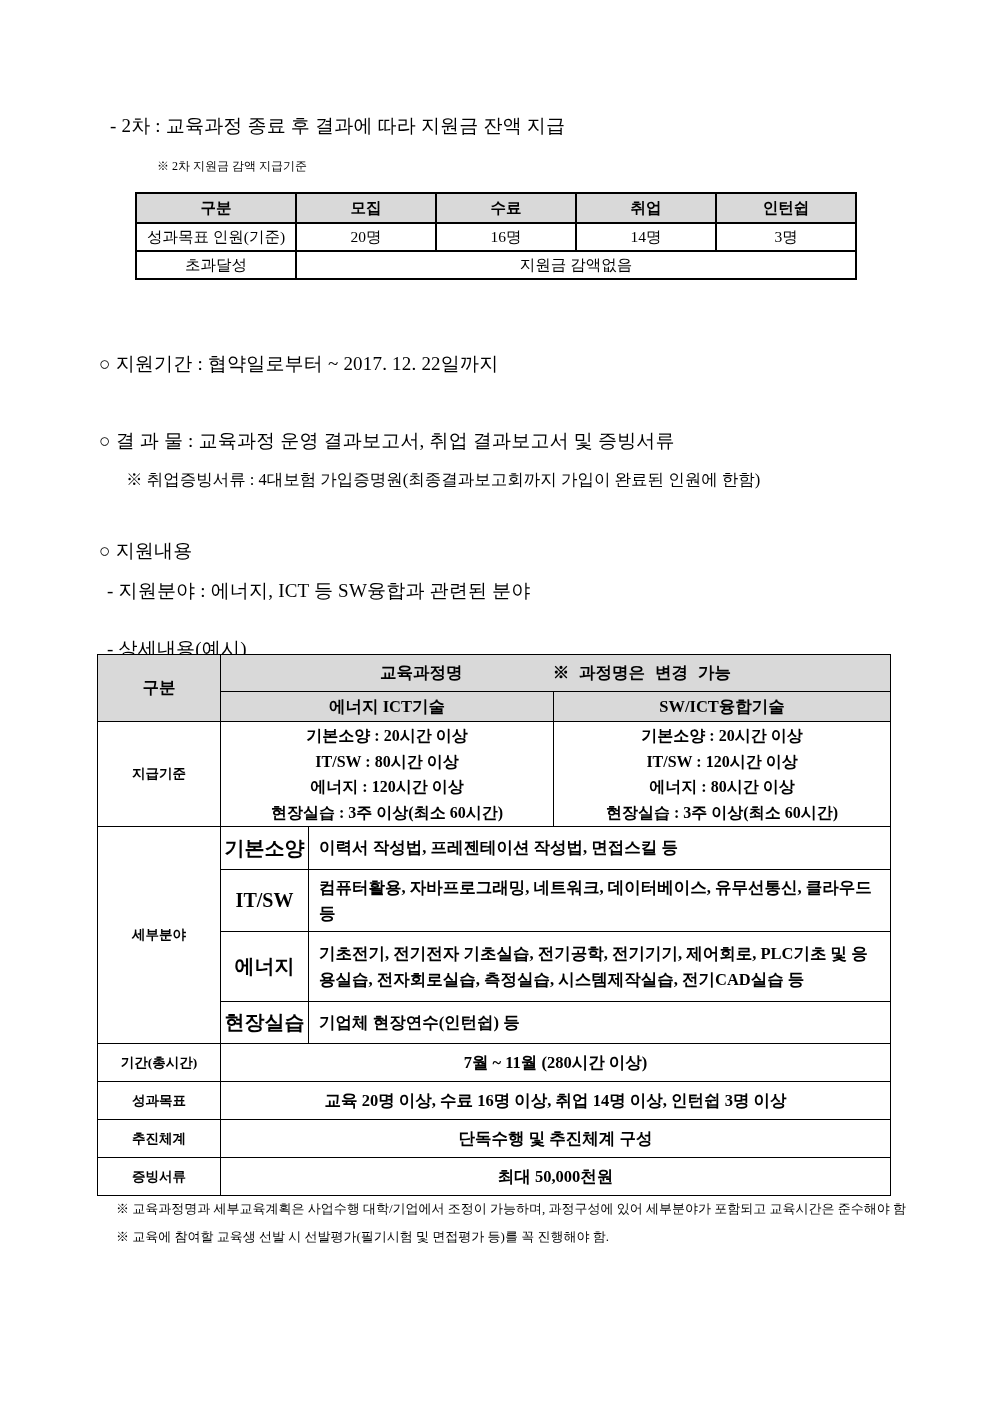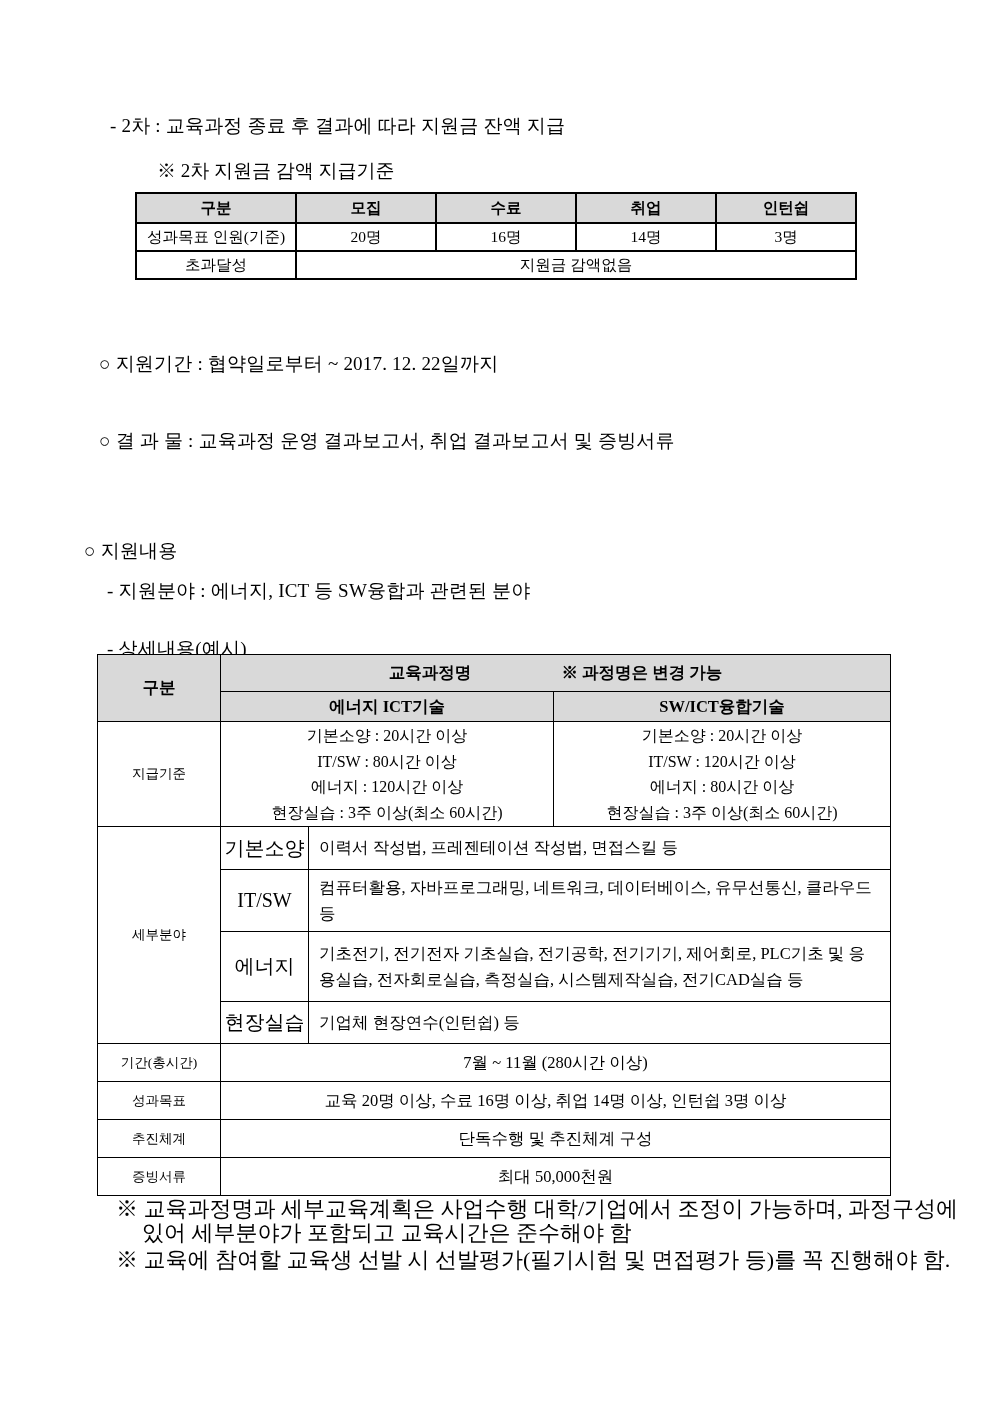--- a/index.html
+++ b/index.html
@@ -3,44 +3,44 @@
 <meta charset="utf-8">
 <style>
   html,body{margin:0;padding:0;background:#ffffff;}
   .page{
     position:relative;width:992px;height:1403px;background:#ffffff;
     font-family:"Liberation Serif","DejaVu Serif",serif;color:#000;
     overflow:hidden;
   }
   .abs{position:absolute;}
   .bullet{font-size:19px;white-space:nowrap;letter-spacing:0.2px;text-align:right;}
-  .subnote{font-size:19px;white-space:nowrap;}
+  .subnote{font-size:12px;white-space:nowrap;}
   .smallnote{font-size:16.5px;white-space:nowrap;}
 
   table{border-collapse:collapse;table-layout:fixed;background:#fff;}
   td,th{overflow:hidden;vertical-align:middle;}
 
   
   .t1{width:720px;font-size:15.5px;text-align:center;}
   .t1 td,.t1 th{border:2px solid #000;}
   .t1 th{background:#d9d9d9;font-weight:bold;height:26px;}
   .t1 td{height:24px;margin-top:34px;}
 
   
   .t2{width:793px;font-size:16.5px;text-align:center;}
-  .t2 td,.t2 th{border:1.5px solid #000;font-weight:normal;}
+  .t2 td,.t2 th{border:1.5px solid #000;font-weight:bold;}
   .t2 .hdr{background:#d9d9d9;font-weight:bold;font-size:16.5px;}
   .t2 .rowlabel{font-size:13.5px;}
   .t2 .sublabel{font-size:20px;}
   .t2 .leftcell{text-align:left;padding:4px 10px;line-height:26px;}
   .t2 .comp{line-height:25.5px;font-size:16px;}
-  .gapspan{margin-left:86px;}
+  .gapspan{margin-left:86px;font-family:Liberation Mono, monospace;}
 
   .footnote{
-    font-size:22px;line-height:23.5px;
+    font-size:13px;line-height:23.5px;
     padding-left:26px;text-indent:-26px;margin-bottom:4px;
     word-break:normal;overflow-wrap:break-word;
   }
 </style>
 </head>
 <body>
 
 <div class="page">
 
   <div class="abs bullet" style="left:110px;top:113px">- 2차 : 교육과정 종료 후 결과에 따라 지원금 잔액 지급</div>
@@ -71,22 +71,23 @@
     </tr>
     <tr>
       <td>초과달성</td>
       <td colspan="4">지원금 감액없음</td>
     </tr>
   </tbody>
     </table>
 
   <div class="abs bullet" style="left:99px;top:351px">○ 지원기간 : 협약일로부터 ~ 2017. 12. 22일까지</div>
   <div class="abs bullet" style="left:99px;top:428px">○ 결 과 물 : 교육과정 운영 결과보고서, 취업 결과보고서 및 증빙서류</div>
+  <div class="abs smallnote" style="left:126px;top:469px">※ 취업증빙서류 : 4대보험 가입증명원(최종결과보고회까지 가입이 완료된 인원에 한함)</div>
 
-  <div class="abs bullet" style="left:84px;top:538px">○ 지원내용</div>
+  <div class="abs bullet" style="left:99px;top:538px">○ 지원내용</div>
   <div class="abs bullet" style="left:107px;top:578px">- 지원분야 : 에너지, ICT 등 SW융합과 관련된 분야</div>
   <div class="abs bullet" style="left:107px;top:636px">- 상세내용(예시)</div>
 
   <table class="t2 abs" style="left:97px;top:654px">
     <colgroup>
         <col style="width:123px">
         <col style="width:88px">
         <col style="width:245px">
         <col style="width:337px">
       </colgroup>

